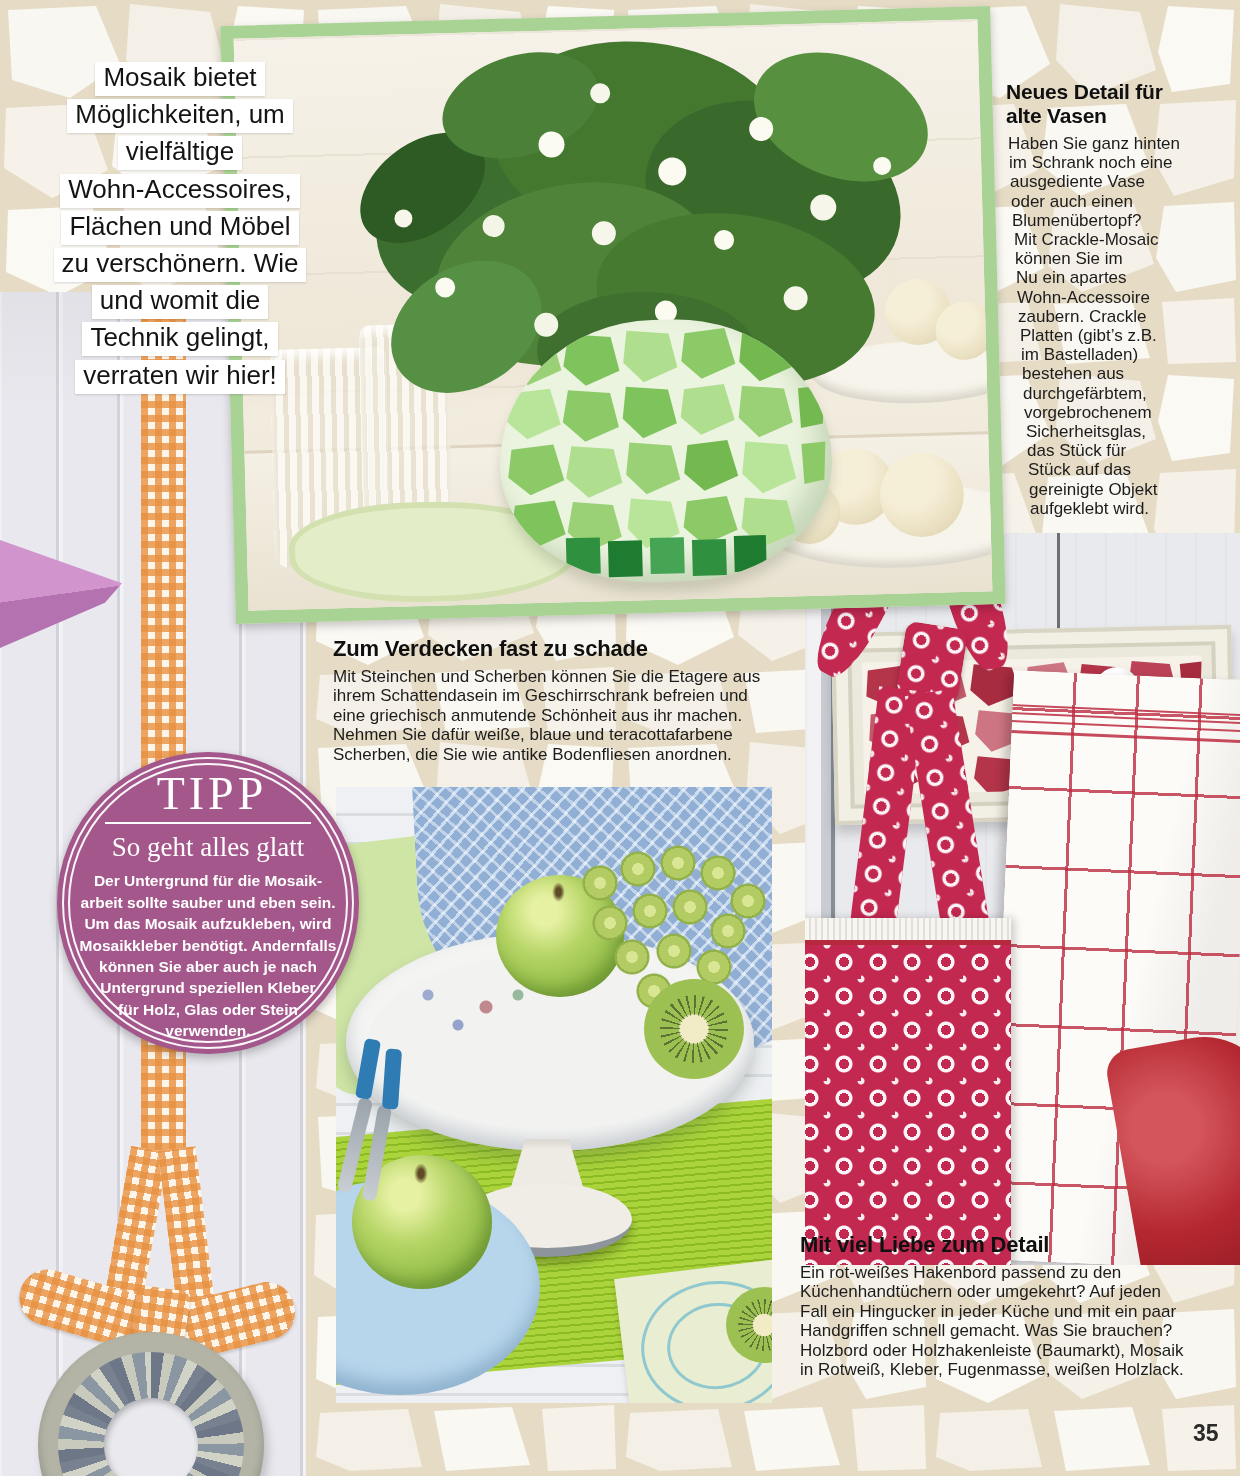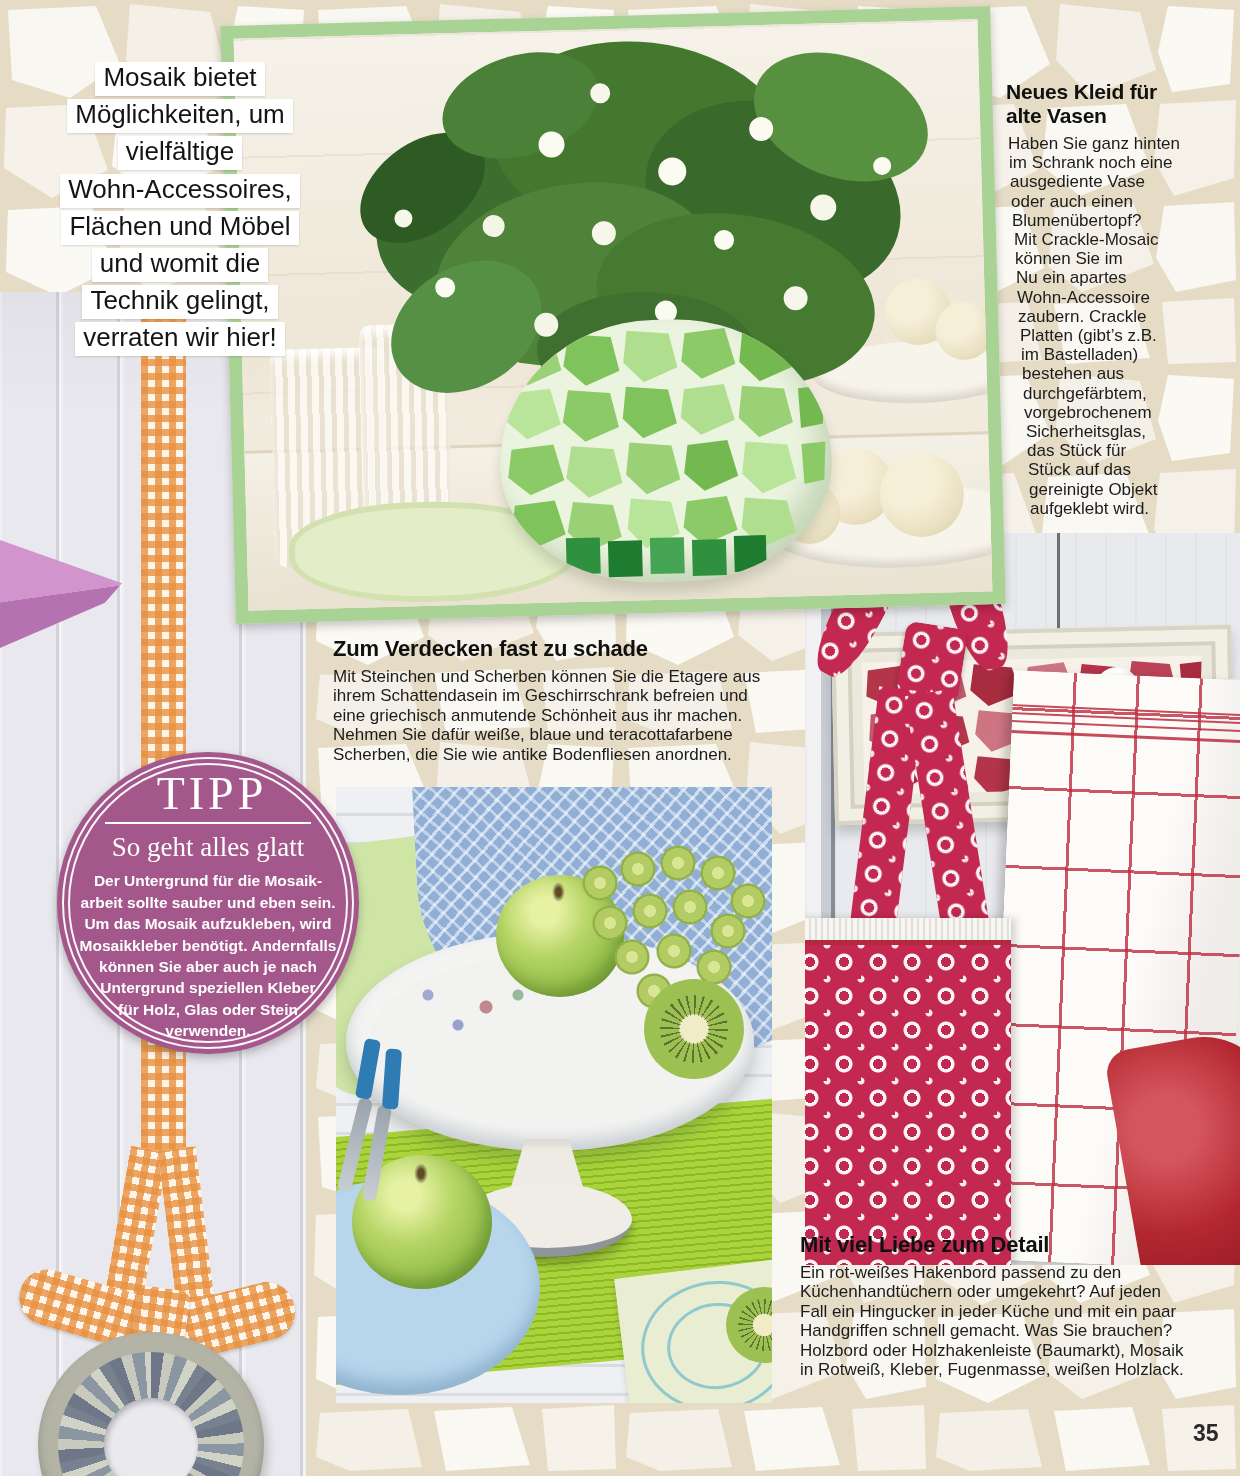--- a/index.html
+++ b/index.html
@@ -434,27 +434,28 @@
       <div class="tip-line">verwenden.</div>
     </div>
   </div>
 
   <div class="intro">
     <div class="intro-row"><span class="intro-line">Mosaik bietet</span></div>
     <div class="intro-row"><span class="intro-line">Möglichkeiten, um</span></div>
     <div class="intro-row"><span class="intro-line">vielfältige</span></div>
     <div class="intro-row"><span class="intro-line">Wohn-Accessoires,</span></div>
     <div class="intro-row"><span class="intro-line">Flächen und Möbel</span></div>
+    <div class="intro-row"><span class="intro-line">zu verschönern. Wie</span></div>
     <div class="intro-row"><span class="intro-line">und womit die</span></div>
     <div class="intro-row"><span class="intro-line">Technik gelingt,</span></div>
     <div class="intro-row"><span class="intro-line">verraten wir hier!</span></div>
   </div>
 
   <div class="col-vases">
-    <div class="cv-title">Neues Kleid für</div>
+    <div class="cv-title">Neues Detail für</div>
     <div class="cv-title">alte Vasen</div>
     <div class="cv-body">
       <div class="cv-line" style="padding-left:2px">Haben Sie ganz hinten</div>
       <div class="cv-line" style="padding-left:3px">im Schrank noch eine</div>
       <div class="cv-line" style="padding-left:4px">ausgediente Vase</div>
       <div class="cv-line" style="padding-left:5px">oder auch einen</div>
       <div class="cv-line" style="padding-left:6px">Blumenübertopf?</div>
       <div class="cv-line" style="padding-left:8px">Mit Crackle-Mosaic</div>
       <div class="cv-line" style="padding-left:9px">können Sie im</div>
       <div class="cv-line" style="padding-left:10px">Nu ein apartes</div>

